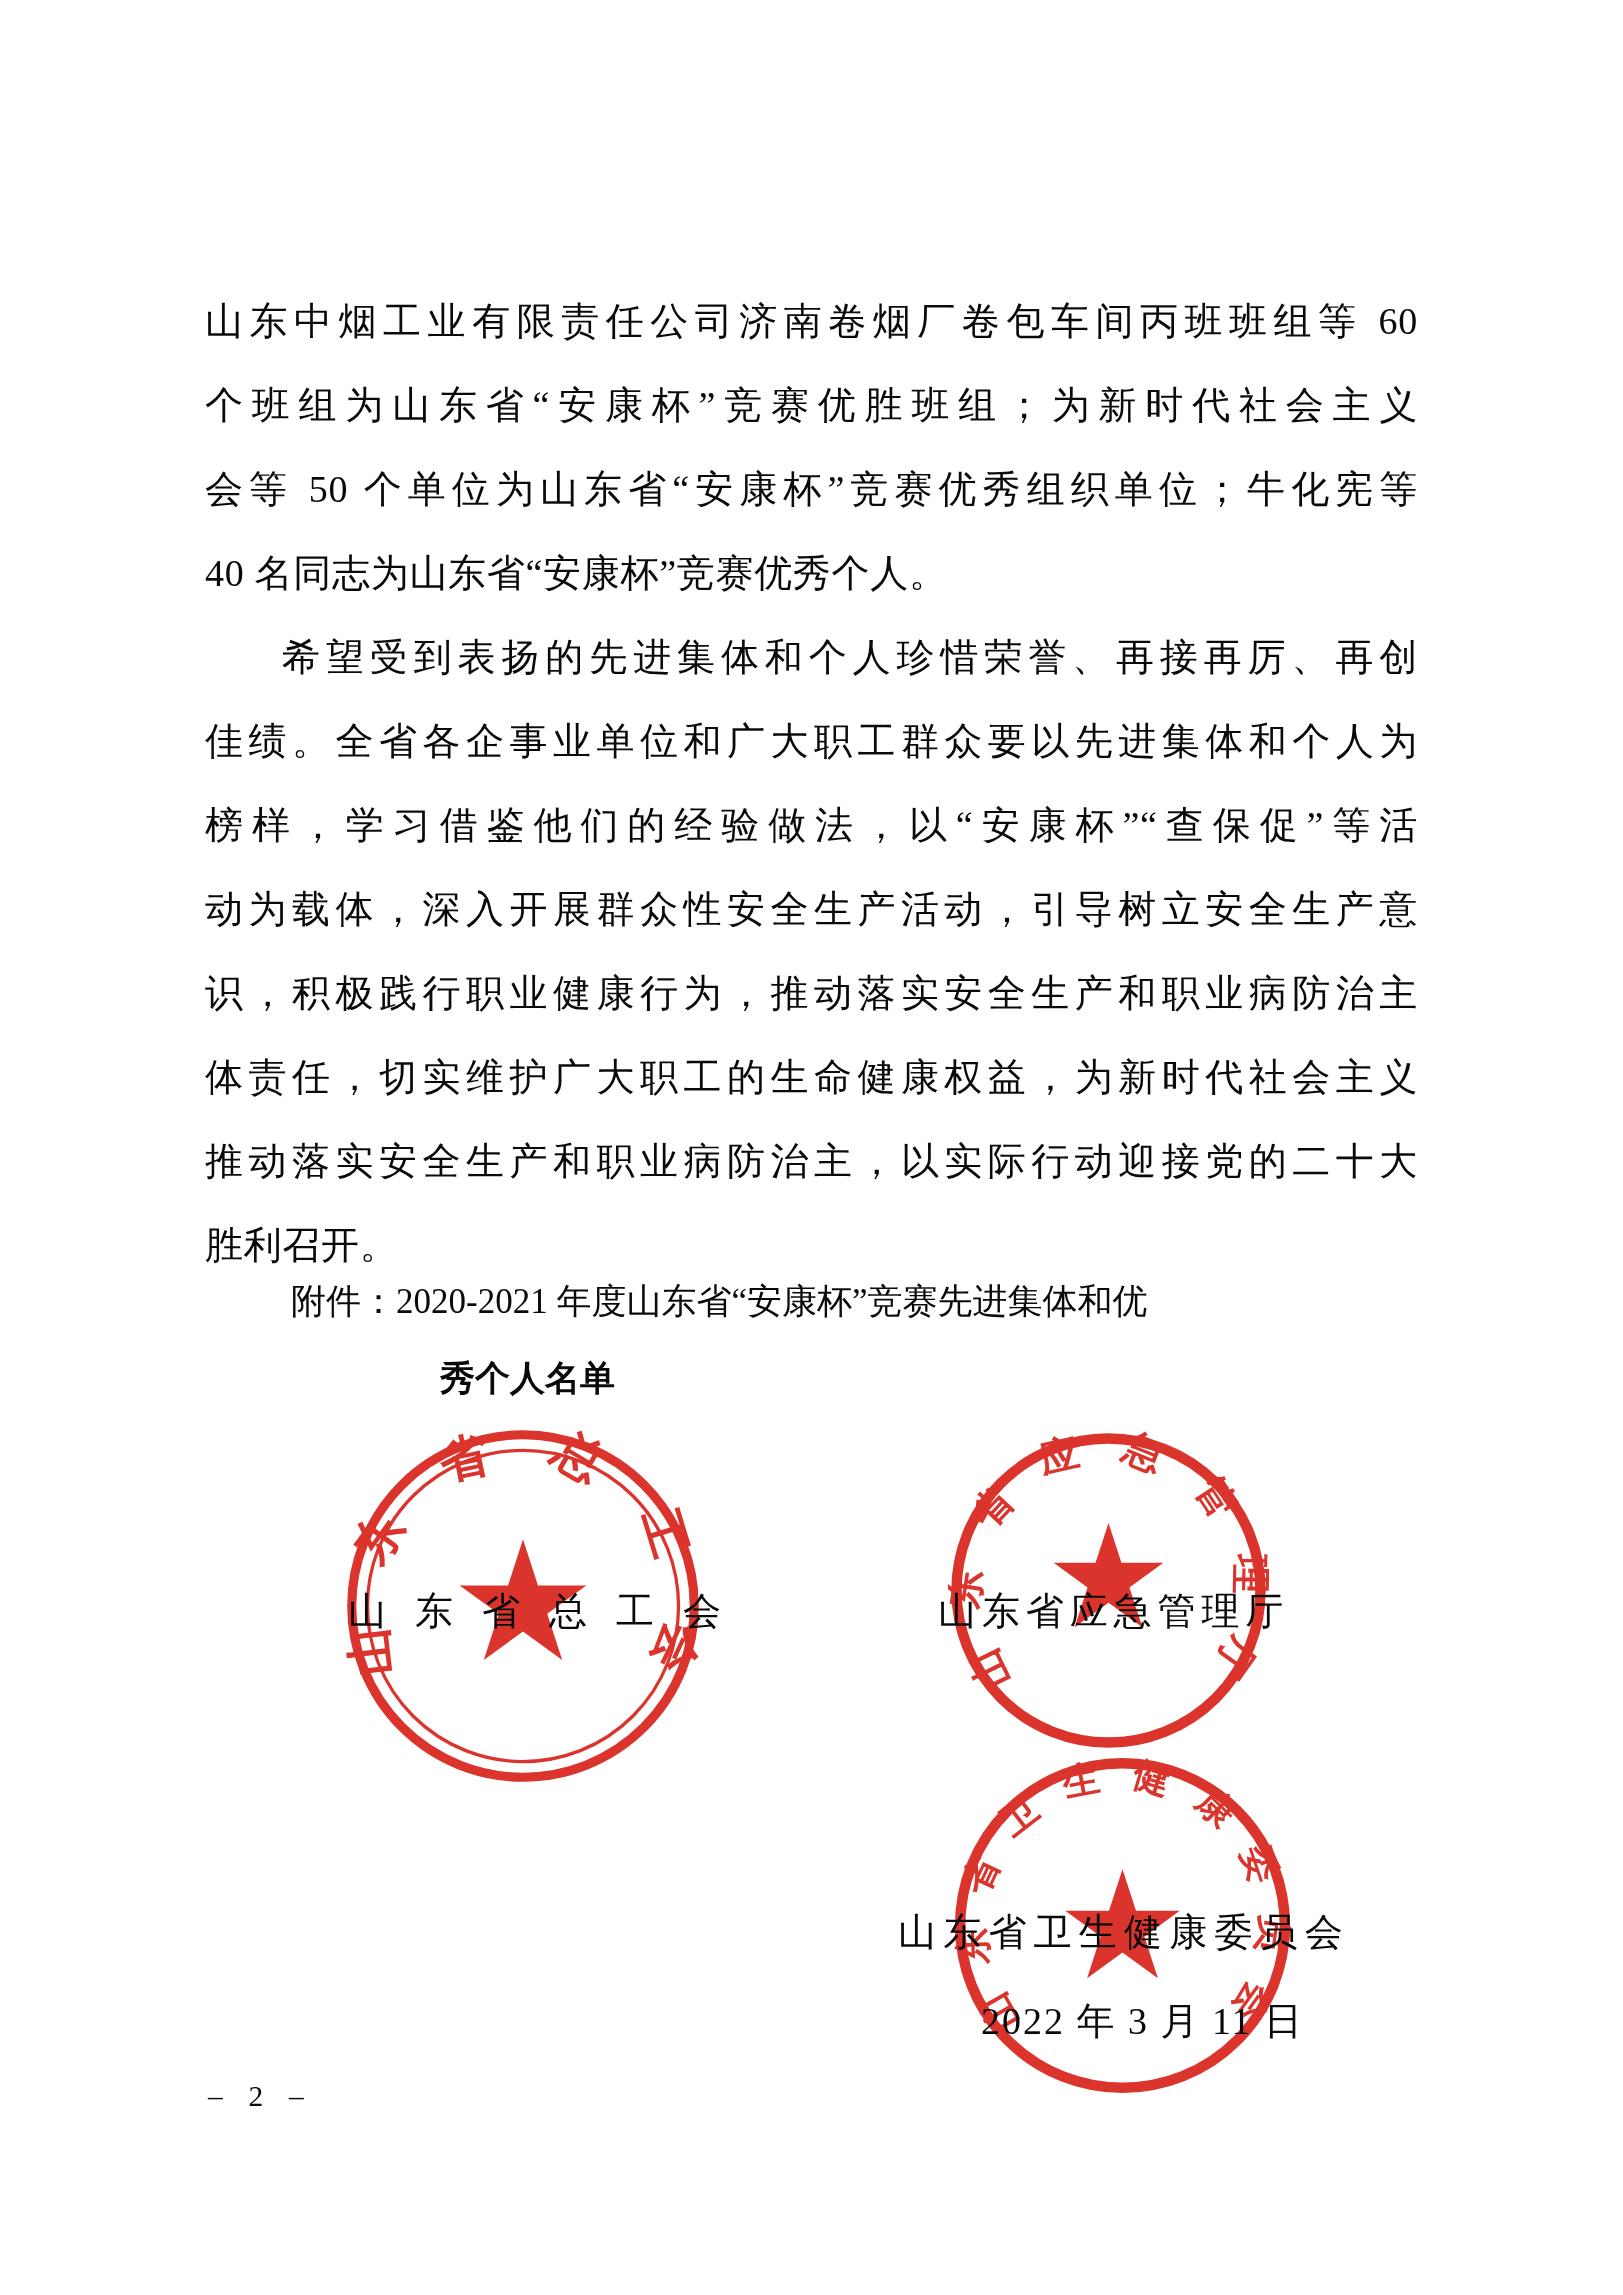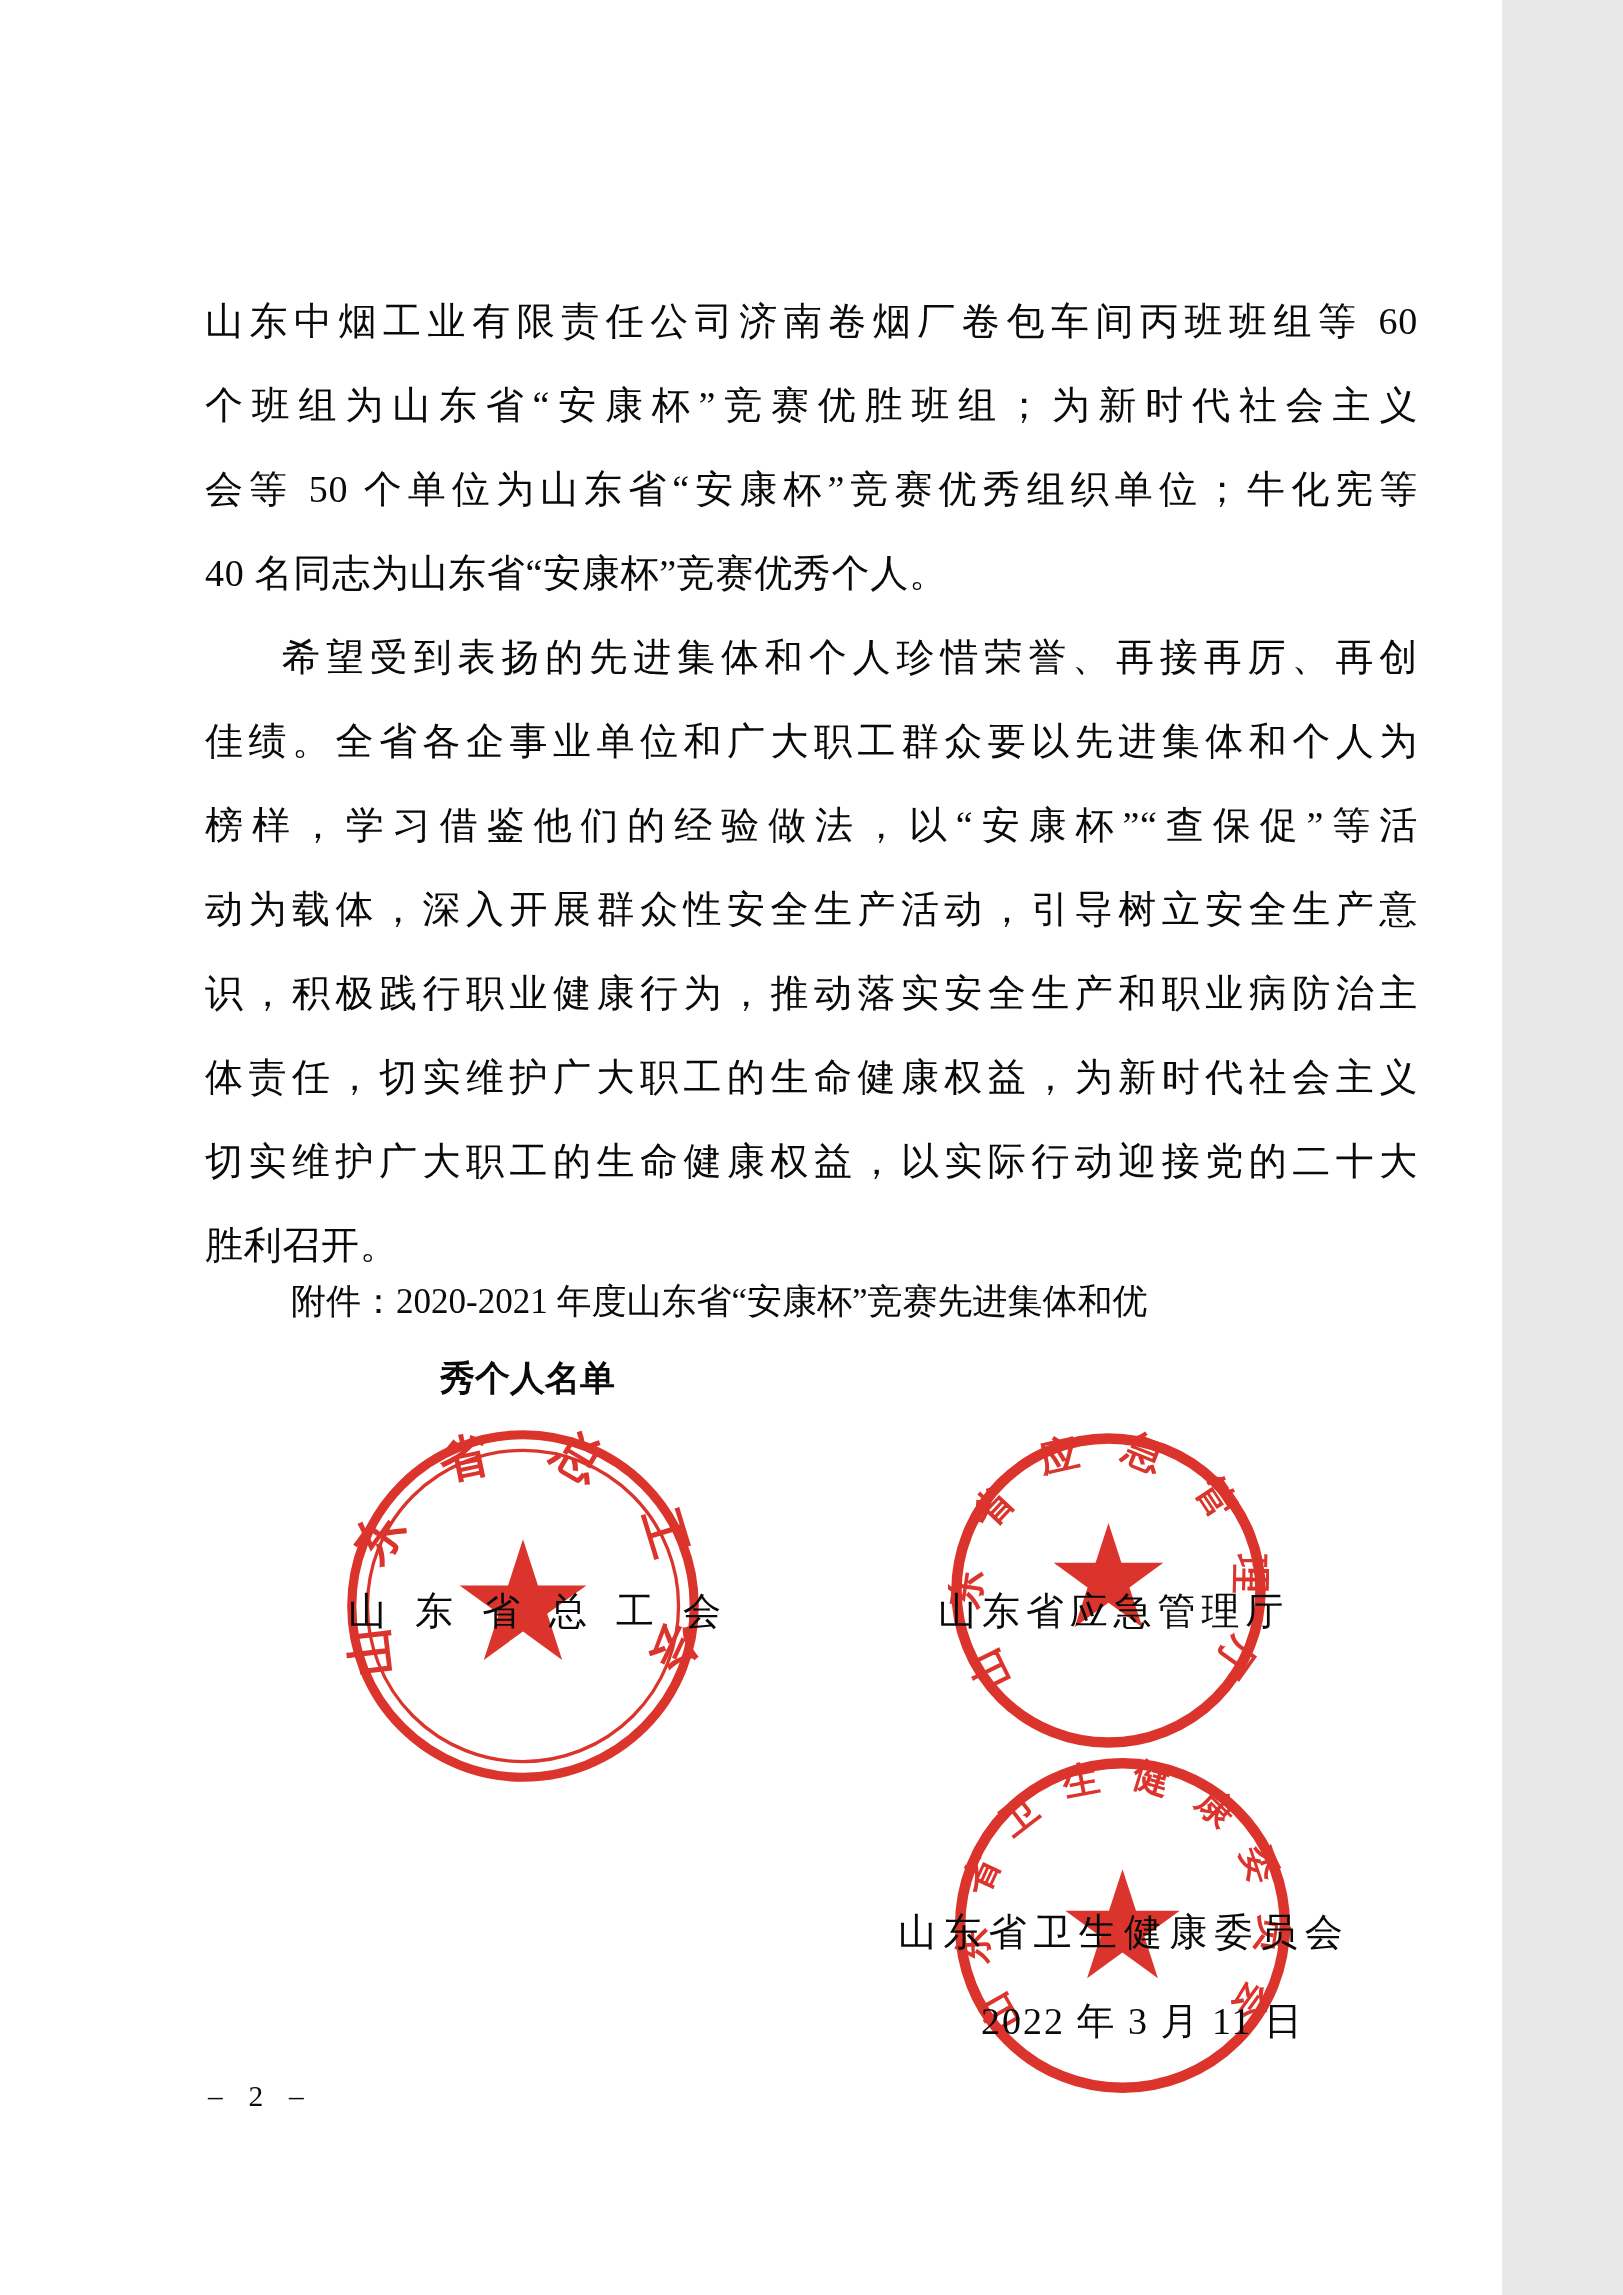--- a/index.html
+++ b/index.html
@@ -1,18 +1,18 @@
 <!DOCTYPE html>
 <html style="font-size:10.5px"><head>
 <meta charset="utf-8">
 <style>
   html,body { margin:0; padding:0; background:#e8e8e8; }
   .page {
     position: relative;
-    width: 1502px;
+    width: 1623px;
     height: 2295px;
     background: #ffffff;
     font-family: "Liberation Serif", serif;
     color: #0a0a0a;
     overflow: hidden;
   }
   .body-text {
     position: absolute;
     left: 205px;
     top: 279px;
@@ -81,21 +81,21 @@
     <div class="line justify">山东中烟工业有限责任公司济南卷烟厂卷包车间丙班班组等 60</div>
     <div class="line justify">个班组为山东省“安康杯”竞赛优胜班组；为新时代社会主义</div>
     <div class="line justify">会等 50 个单位为山东省“安康杯”竞赛优秀组织单位；牛化宪等</div>
     <div class="line">40 名同志为山东省“安康杯”竞赛优秀个人。</div>
     <div class="line justify indent">希望受到表扬的先进集体和个人珍惜荣誉、再接再厉、再创</div>
     <div class="line justify">佳绩。全省各企事业单位和广大职工群众要以先进集体和个人为</div>
     <div class="line justify">榜样，学习借鉴他们的经验做法，以“安康杯”“查保促”等活</div>
     <div class="line justify">动为载体，深入开展群众性安全生产活动，引导树立安全生产意</div>
     <div class="line justify">识，积极践行职业健康行为，推动落实安全生产和职业病防治主</div>
     <div class="line justify">体责任，切实维护广大职工的生命健康权益，为新时代社会主义</div>
-    <div class="line justify">切实维护广大职工的生命健康权益，以实际行动迎接党的二十大</div>
+    <div class="line justify">推动落实安全生产和职业病防治主，以实际行动迎接党的二十大</div>
     <div class="line">胜利召开。</div>
   </div>
 
   <div class="attach attach-1">附件：2020-2021 年度山东省“安康杯”竞赛先进集体和优</div>
   <div class="attach attach-2">秀个人名单</div>
 
   <svg class="seal seal-union" width="366" height="366" viewBox="0 0 560 560">
     <defs>
       <path id="sp1" d="M 93.8 387.5 A 215 215 0 1 1 466.2 387.5" fill="none"></path>
     </defs>

